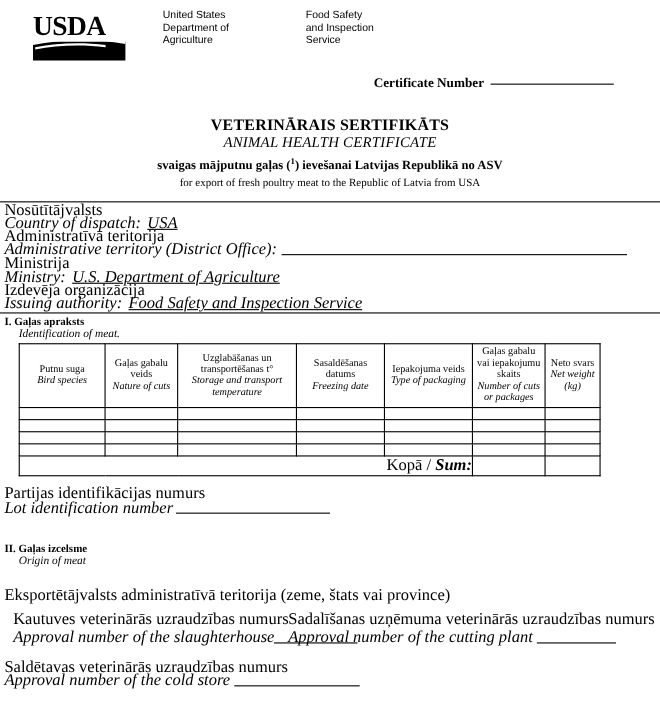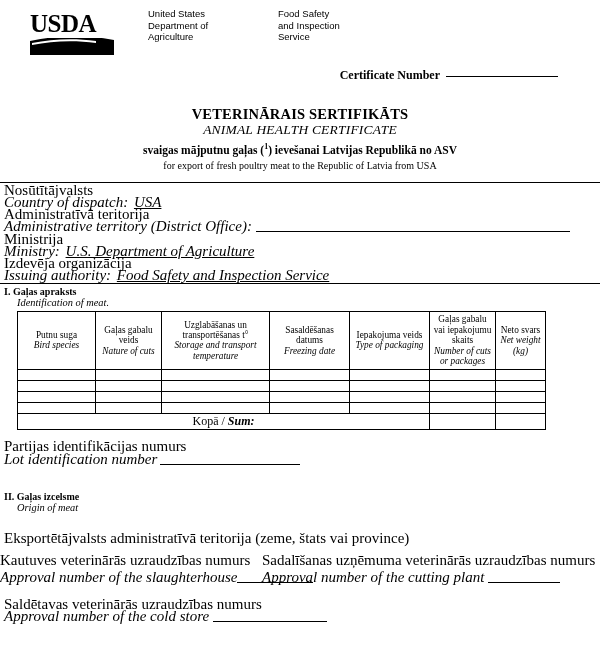--- a/index.html
+++ b/index.html
@@ -67,30 +67,30 @@
     padding:0;font-weight:normal;
   }
   table.meat thead th{
     text-align:center;vertical-align:middle;
     padding:2px 2px 3px 2px;line-height:10.4px;font-size:9.3px;
   }
   th .hlv{font-style:normal;}
   th .hen{font-style:italic;}
   table.meat tbody td{height:10px;}
   td.sumlabel{
-    text-align:center;font-weight:bold;font-size:12px;
+    text-align:right;font-weight:bold;font-size:15px;
     padding-right:5px;border-left:0;border-bottom:0;border-top:0;
     height:14px;
   }
   td.sumlabel .sum-en{font-style:italic;font-weight:bold;}
   td.sumcell{height:14px;}
 
   
   .tworow{position:relative;height:30px;}
-  .col-l{position:absolute;left:0;top:0;}
+  .col-l{position:absolute;left:12px;top:0;}
   .col-r{position:absolute;left:262px;top:0;}
 </style>
 </head>
 <body>
 
 <div class="page">
 
   <div class="masthead">
     <div class="logo">
       <svg width="88" height="46" viewBox="0 0 88 46" aria-hidden="true">

